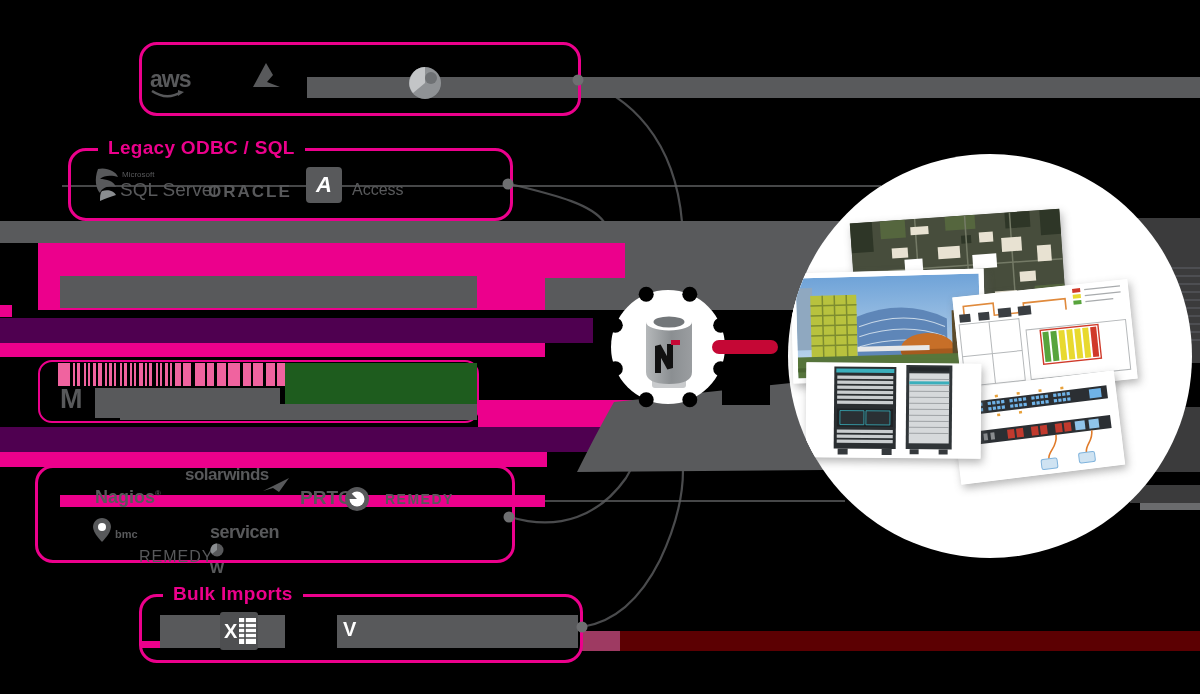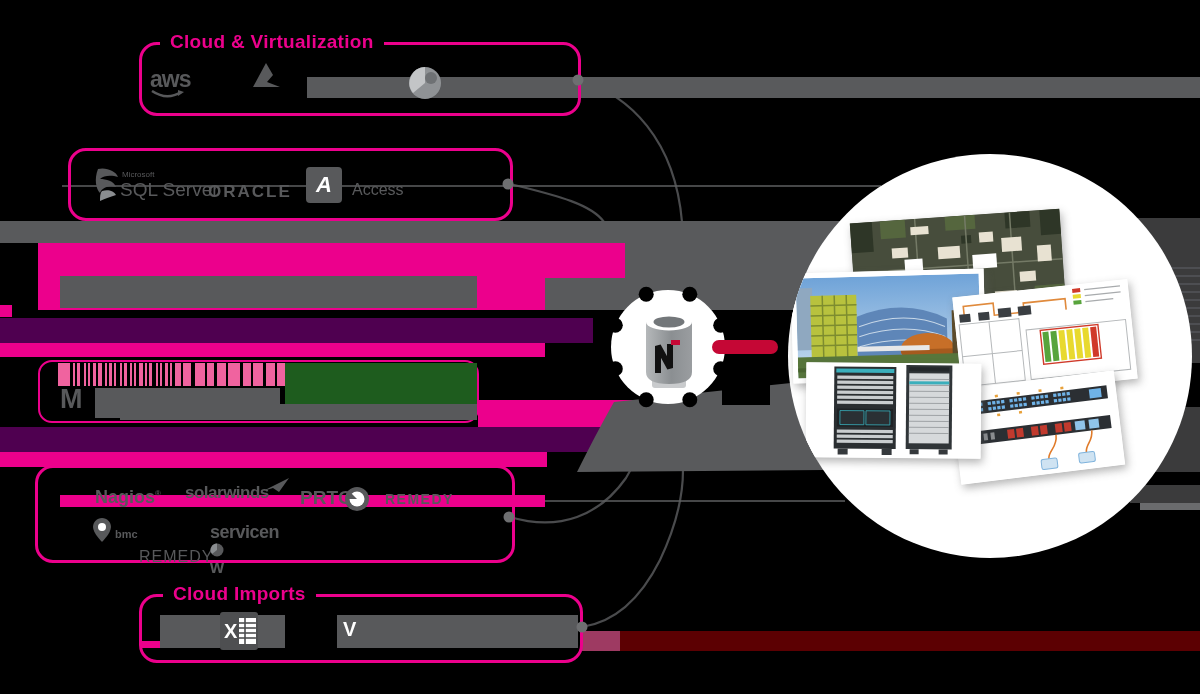--- a/index.html
+++ b/index.html
@@ -101,61 +101,61 @@
       <div class="bar" style="left: 170px; width: 3px;"></div>
       <div class="bar" style="left: 181px; width: 2px;"></div>
       <div class="bar" style="left: 193px; width: 3px;"></div>
       <div class="bar" style="left: 205px; width: 2px;"></div>
     </div>
   <div class="band" style="left:95px;top:388px;width:185px;height:30px;background:#58595B;z-index:9"></div>
   <div class="band" style="left:120px;top:404px;width:357px;height:16px;background:#58595B;z-index:9"></div>
   <div class="logo" style="left:60px;top:384px;font-size:27px;font-weight:bold;z-index:10">M</div>
 
   <div class="srcbox" style="left:139px;top:42px;width:436px;height:68px;z-index:20"></div>
-  <div class="boxtitle" style="left:160px;top:31px;">Cloud &amp; Virtualization</div>
   <div class="logo" style="left:150px;top:66px;font-size:23px;font-weight:bold;z-index:22;letter-spacing:-1px">
     <span>aws</span>
     <svg width="34" height="10" viewBox="0 0 34 10" style="margin-top:-3px">
       <path d="M2 1 Q17 11 31 2" stroke="#58595B" stroke-width="2.5" fill="none"></path>
       <path d="M28 0 L34 2 L28 6 Z" fill="#58595B"></path>
     </svg>
   </div>
   <svg class="abs" style="left:253px;top:63px;z-index:22" width="27" height="24" viewBox="0 0 27 24">
     <polygon points="0,24 13,0 20,12 14,19 27,24" fill="#58595B"></polygon>
   </svg>
   <svg class="abs" style="left:408px;top:66px;z-index:22" width="34" height="34" viewBox="0 0 34 34">
     <circle cx="17" cy="17" r="16" fill="#8F9295"></circle>
     <path d="M17 1 A16 16 0 0 0 5 27 L17 17 Z" fill="#C3C5C7"></path>
     <circle cx="23" cy="12" r="6" fill="#6E7174"></circle>
   </svg>
   <svg class="abs" style="left:571px;top:73px;z-index:23" width="14" height="14" viewBox="0 0 14 14">
     <circle cx="7" cy="7" r="5.5" fill="#6E6F71"></circle>
   </svg>
 
   <div class="srcbox" style="left:68px;top:148px;width:439px;height:67px;z-index:20"></div>
+  <div class="boxtitle" style="left:98px;top:137px;">Legacy ODBC / SQL</div>
   <svg class="abs" style="left:92px;top:167px;z-index:22" width="30" height="36" viewBox="0 0 30 36">
     <path d="M6 2 C14 0 24 4 26 10 C20 8 12 8 8 12 C14 12 22 14 24 20 C18 18 10 20 8 26 C4 22 2 12 6 2 Z" fill="#58595B"></path>
     <path d="M10 24 C16 22 22 24 24 28 C18 30 12 32 8 34 C8 30 8 26 10 24 Z" fill="#8A8D90"></path>
   </svg>
   <div class="logo" style="left:122px;top:170px;font-size:8px;z-index:22">Microsoft</div>
   <div class="logo" style="left:120px;top:179px;font-size:19px;z-index:22">SQL Server</div>
   <div class="logo" style="left:208px;top:182px;font-size:17px;font-weight:bold;letter-spacing:2px;z-index:22">ORACLE</div>
   <div class="abs" style="left:306px;top:167px;width:36px;height:36px;background:#58595B;border-radius:4px;z-index:22;display:flex;align-items:center;justify-content:center;">
     <span style="color:#fff;font-weight:bold;font-size:22px;font-style:italic;">A</span>
   </div>
   <div class="logo" style="left:352px;top:181px;font-size:16px;z-index:22">Access</div>
   <svg class="abs" style="left:501px;top:177px;z-index:23" width="14" height="14" viewBox="0 0 14 14">
     <circle cx="7" cy="7" r="5.5" fill="#6E6F71"></circle>
   </svg>
 
   <div class="srcbox" style="left:35px;top:465px;width:474px;height:92px;z-index:20"></div>
   <div class="logo" style="left:95px;top:487px;font-size:18px;font-weight:bold;z-index:22">
     <span>Nagios</span><sup style="font-size:8px">®</sup>
   </div>
-  <div class="logo" style="left:185px;top:483px;font-size:17px;font-weight:bold;letter-spacing:-.5px;z-index:22">solarwinds</div>
+  <div class="logo" style="left:185px;top:465px;font-size:17px;font-weight:bold;letter-spacing:-.5px;z-index:22">solarwinds</div>
   <svg class="abs" style="left:263px;top:478px;z-index:23" width="26" height="16" viewBox="0 0 26 16">
     <polygon points="0,13 26,0 16,14 10,10" fill="#58595B"></polygon>
   </svg>
   <div class="logo" style="left:300px;top:487px;font-size:19px;font-weight:bold;z-index:22">PRTG</div>
   <svg class="abs" style="left:344px;top:486px;z-index:22" width="26" height="26" viewBox="0 0 26 26">
     <circle cx="13" cy="13" r="12" fill="#58595B"></circle>
     <circle cx="13" cy="13" r="7.5" fill="#fff"></circle>
     <path d="M13 13 L6 6 A10 10 0 0 0 4 13 Z" fill="#58595B"></path>
   </svg>
   <div class="logo" style="left:385px;top:491px;font-size:14px;font-weight:bold;letter-spacing:1.5px;z-index:22">REMEDY</div>
@@ -169,21 +169,21 @@
     <span>servicen</span><svg width="14" height="14" viewBox="0 0 14 14" style="vertical-align:-1px">
         <circle cx="7" cy="7" r="6.5" fill="#58595B"></circle>
         <path d="M7 .5 A6.5 6.5 0 0 0 2 11 L7 7 Z" fill="#8A8D90"></path>
       </svg><span>w</span>
   </div>
   <svg class="abs" style="left:502px;top:510px;z-index:23" width="14" height="14" viewBox="0 0 14 14">
     <circle cx="7" cy="7" r="5.5" fill="#6E6F71"></circle>
   </svg>
 
   <div class="srcbox" style="left:139px;top:594px;width:438px;height:63px;z-index:20"></div>
-  <div class="boxtitle" style="left:163px;top:583px;">Cloud Imports</div>
+  <div class="boxtitle" style="left:163px;top:583px;">Bulk Imports</div>
   <div class="band" style="left:140px;top:641px;width:26px;height:7px;background:#EC008C;z-index:21"></div>
   <div class="band" style="left:160px;top:615px;width:60px;height:33px;background:#58595B;z-index:22"></div>
   <div class="abs" style="left:220px;top:612px;width:38px;height:38px;background:#4E4F51;border-radius:3px;z-index:23;display:flex;align-items:center;">
     <span style="color:#fff;font-weight:bold;font-size:20px;padding-left:4px;">X</span>
     <svg width="17" height="26" viewBox="0 0 17 26" style="margin-left:2px">
       <rect x="0" y="0" width="17" height="26" fill="#fff"></rect>
       <g stroke="#4E4F51" stroke-width="1.6">
         <line x1="0" y1="5" x2="17" y2="5"></line>
           <line x1="0" y1="10" x2="17" y2="10"></line>
         <line x1="0" y1="15" x2="17" y2="15"></line>

